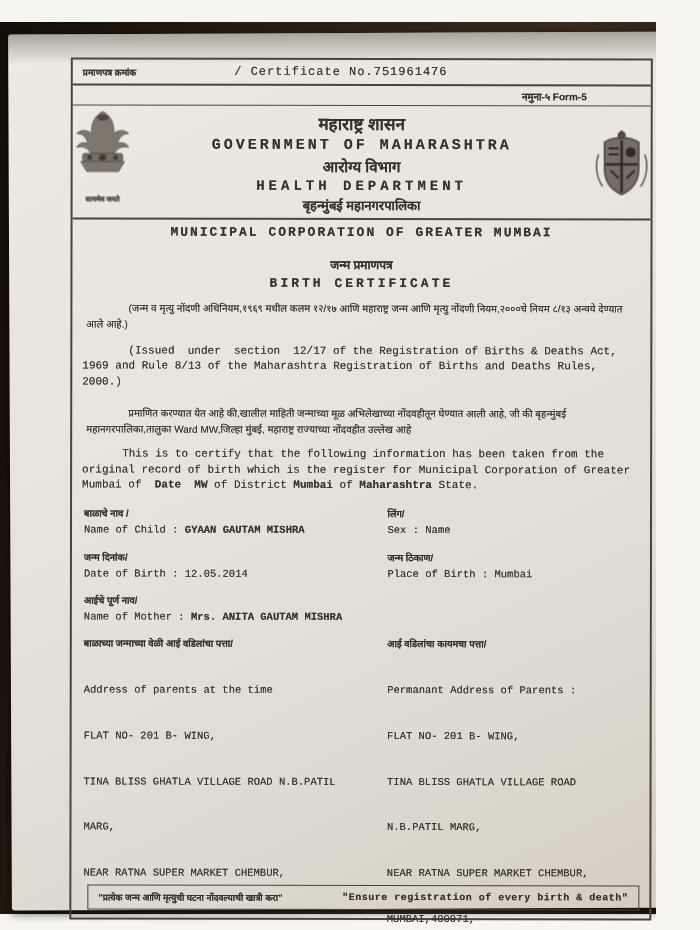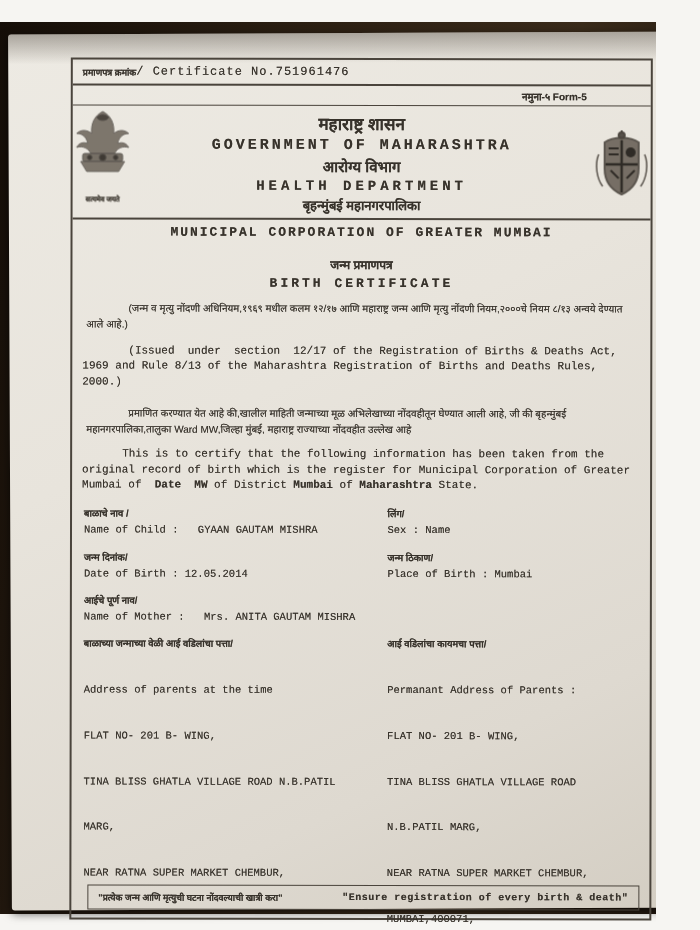--- a/index.html
+++ b/index.html
@@ -19,21 +19,21 @@
   .cert{position:absolute;left:60px;top:25px;width:578px;height:858px;border:2px solid #4a443c;
     transform:rotate(0.35deg);color:#37322b;
     font-family:"Liberation Mono","DejaVu Sans Mono",monospace;
     text-shadow:0 0 0.5px rgba(55,50,43,.65);}
   .dev{font-family:"Liberation Sans","DejaVu Sans",sans-serif;}
   .mono{font-family:"Liberation Mono","DejaVu Sans Mono",monospace;}
   .b{font-weight:bold;}
 
   .h1{display:flex;align-items:center;border-bottom:2px solid #4a443c;padding:4px 10px;height:16px;}
   .h1 .lbl{font-size:9px;font-weight:bold;}
-  .h1 .no{font-size:12px;letter-spacing:1px;}
+  .h1 .no{font-size:12px;letter-spacing:1px;margin-left:98px;}
   .h2{display:flex;justify-content:flex-end;border-bottom:1.5px solid #4a443c;padding:3px 64px 3px 10px;height:13px;}
   .h2 span{font-size:10px;font-weight:bold;}
 
   .masthead{position:relative;text-align:center;padding-top:6px;}
   .emblem-left{position:absolute;left:-14px;top:2px;width:88px;text-align:center;filter:blur(.3px);}
   .emblem-left .cap{font-size:7px;font-weight:bold;display:block;margin-top:-2px;}
   .emblem-right{position:absolute;right:-4px;top:22px;width:66px;text-align:center;filter:blur(.3px);}
   .l1{font-size:17px;font-weight:bold;}
   .l2{font-size:15px;font-weight:bold;letter-spacing:3px;margin-top:2px;}
   .l3{font-size:15px;font-weight:bold;margin-top:2px;}
@@ -48,21 +48,21 @@
 
   .act-mr{font-size:10px;line-height:1.55;padding:10px 16px 0 14px;text-indent:42px;}
   .act-en{font-size:11px;line-height:1.4;padding:12px 8px 0 10px;text-indent:46px;white-space:pre-wrap;}
   .cert-mr{font-size:10px;line-height:1.55;padding:16px 14px 0 14px;text-indent:42px;}
   .cert-en{font-size:11px;line-height:1.4;padding:10px 8px 0 10px;text-indent:40px;white-space:pre-wrap;}
 
   .fields{display:grid;grid-template-columns:54% 46%;margin-top:14px;padding:0 4px 0 12px;}
   .cell{padding:0 6px 12px 0;}
   .flabel{font-size:9.5px;font-weight:bold;margin-bottom:3px;}
   .fval{font-size:10.5px;line-height:1.45;white-space:pre-wrap;}
-  .fval .name{font-weight:normal;margin-left:13px;}
+  .fval .name{font-weight:bold;}
   .footerbox{position:absolute;left:16px;right:10px;bottom:8px;border:1.5px solid #4a443c;
     padding:5px 10px;display:flex;justify-content:space-between;align-items:center;}
   .footerbox .mr{font-size:9px;font-weight:bold;}
   .footerbox .en{font-size:10px;font-weight:bold;letter-spacing:.5px;}
 </style>
 </head>
 <body>
 
 <div class="photo">
   <div class="dark-bg"></div>

